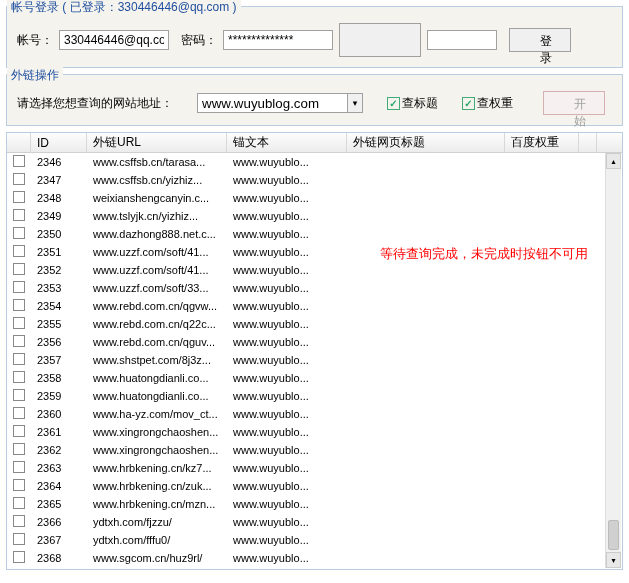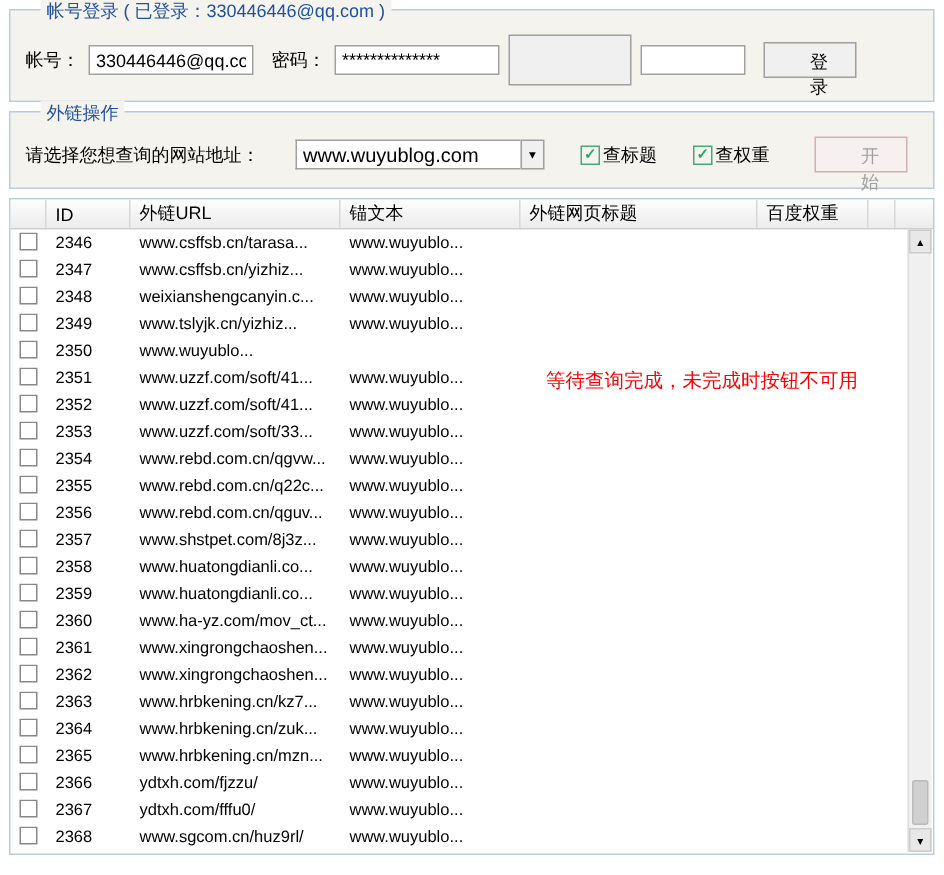--- a/index.html
+++ b/index.html
@@ -1,18 +1,18 @@
 <!DOCTYPE html>
 <html><head>
 <meta charset="utf-8">
 <style>
 * { box-sizing: border-box; margin: 0; padding: 0; }
 body { font-family: "SimSun", "宋体", sans-serif; font-size: 12px; background: #fff; width: 629px; height: 583px; overflow: hidden; position: relative; }
 .panel { border: 1px solid #b8cde0; margin: 6px; padding: 8px 10px 10px; background: #f5f3ed; position: relative; }
-.panel-title { position: absolute; top: -8px; left: 20px; background: #f5f3ed; padding: 0 4px; color: #2050a0; font-size: 12px; }
+.panel-title { position: absolute; top: -8px; left: 0; background: #f5f3ed; padding: 0 4px; color: #2050a0; font-size: 12px; }
 .login-row { display: flex; align-items: center; gap: 6px; margin-top: 8px; }
 .label { color: #000; }
 .text-input { border: 1px solid #a0a0a0; padding: 2px 4px; height: 20px; font-size: 12px; background: #fff; }
 .btn { border: 1px solid #a0a0a0; background: #f0f0f0; padding: 4px 30px; font-size: 12px; cursor: pointer; height: 24px; }
 .btn-disabled { color: #a0a0a0; border-color: #d5b0b0; background: #f6f0f0; }
 .big-blank { border: 1px solid #a0a0a0; background: #f0f0f0; width: 82px; height: 34px; }
 .ops-row { display: flex; align-items: center; gap: 24px; margin-top: 8px; }
 .combo { display: flex; align-items: center; }
 .combo input { border: 1px solid #a0a0a0; border-right: none; height: 20px; padding: 2px 4px; width: 150px; }
 .combo .dd { border: 1px solid #a0a0a0; width: 16px; height: 20px; display: flex; align-items: center; justify-content: center; background: #f0f0f0; font-size: 9px; cursor: pointer; }
@@ -107,20 +107,21 @@
         <div class="td c0"><span class="cb"></span></div>
         <div class="td c1">2349</div>
         <div class="td c2">www.tslyjk.cn/yizhiz...</div>
         <div class="td c3">www.wuyublo...</div>
         <div class="td c4"></div>
         <div class="td c5"></div>
       </div>
       <div class="tr">
         <div class="td c0"><span class="cb"></span></div>
         <div class="td c1">2350</div>
+        <div class="td c2">www.dazhong888.net.c...</div>
         <div class="td c3">www.wuyublo...</div>
         <div class="td c4"></div>
         <div class="td c5"></div>
       </div>
       <div class="tr">
         <div class="td c0"><span class="cb"></span></div>
         <div class="td c1">2351</div>
         <div class="td c2">www.uzzf.com/soft/41...</div>
         <div class="td c3">www.wuyublo...</div>
         <div class="td c4"></div>
@@ -271,13 +272,13 @@
 </div>
 
 <svg class="arrow-svg" width="629" height="583">
   <defs>
       <marker id="ah" markerWidth="10" markerHeight="10" refX="8" refY="3" orient="auto">
         <path d="M0,0 L0,6 L9,3 z" fill="#ff0000"></path>
       </marker>
     </defs>
   <line x1="555" y1="128" x2="530" y2="228" stroke="#ff0000" stroke-width="1.5" marker-end="url(#ah)"></line>
 </svg>
-<div class="annotation" style="left:364px;top:245px">等待查询完成，未完成时按钮不可用</div>
+<div class="annotation" style="left:380px;top:245px">等待查询完成，未完成时按钮不可用</div>
 
 </body></html>

